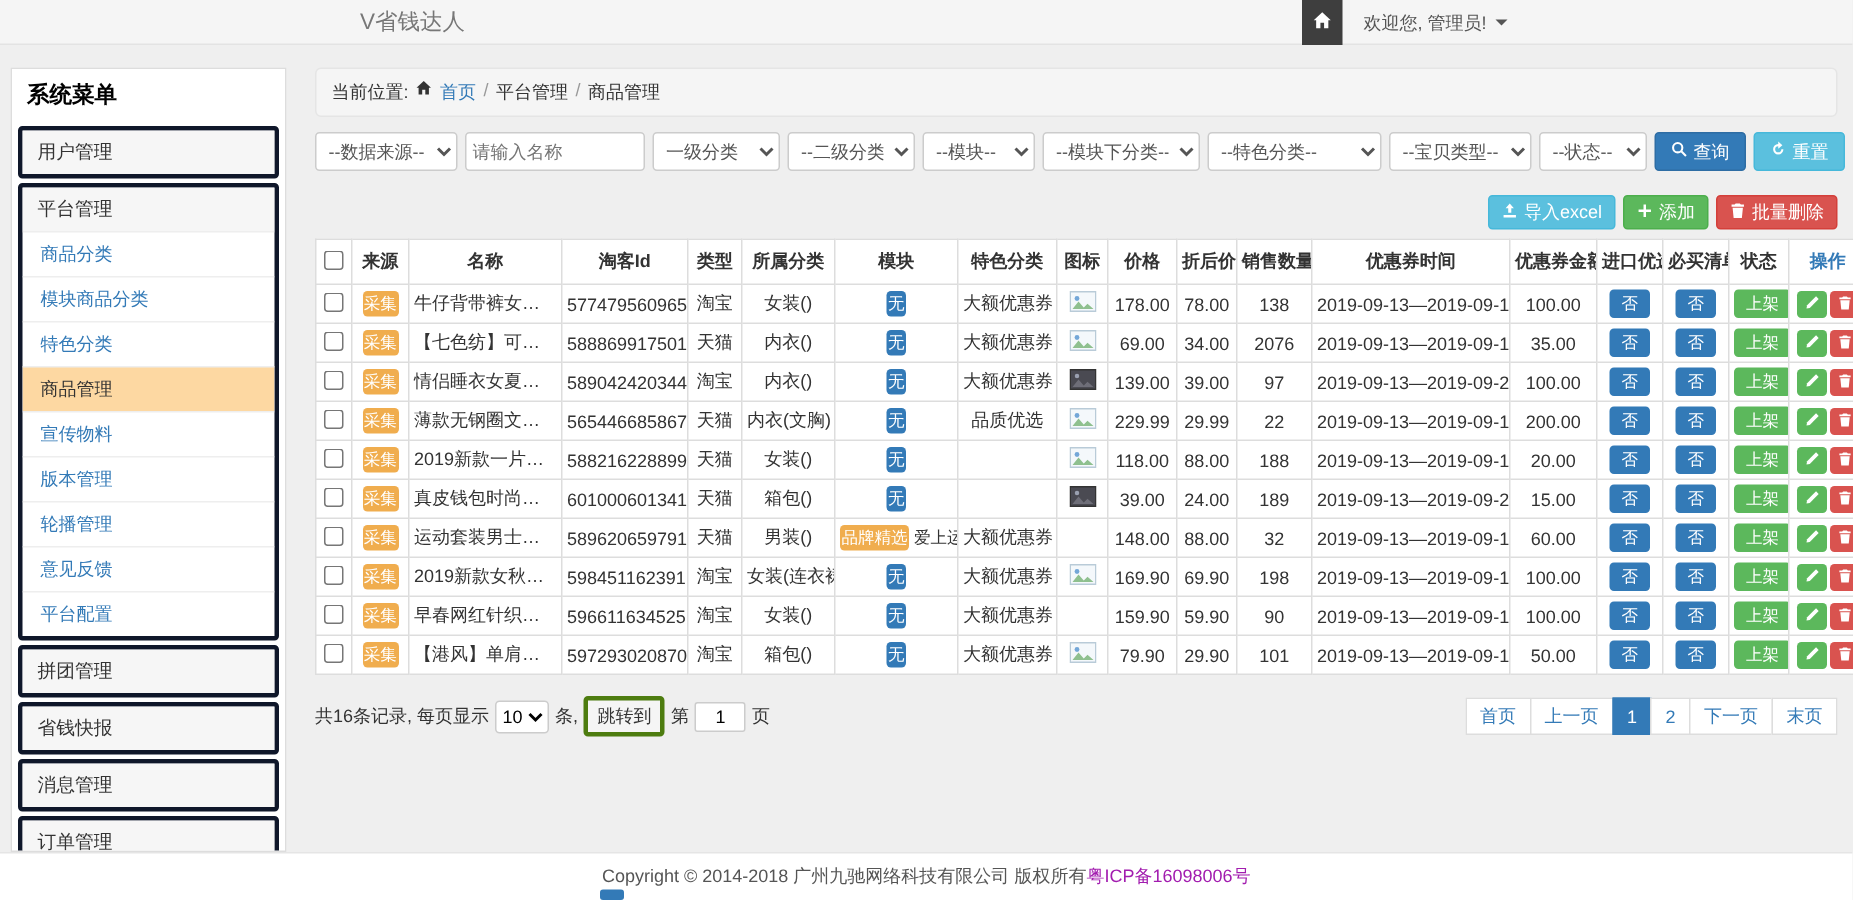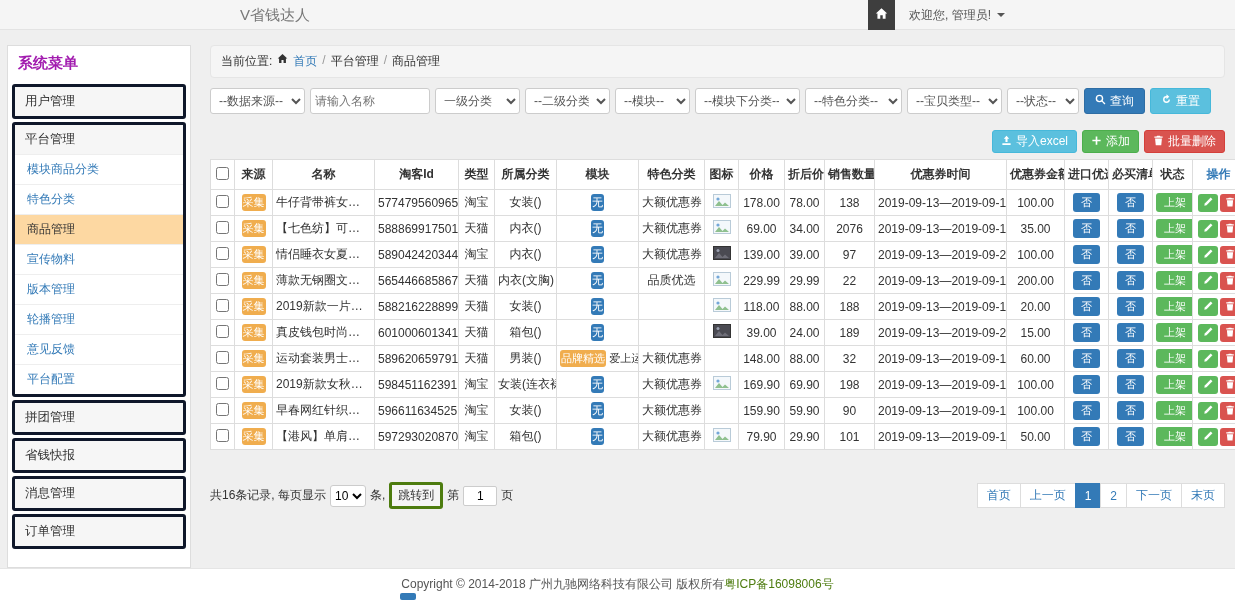--- a/index.html
+++ b/index.html
@@ -7,21 +7,21 @@
     font-family:"Liberation Sans","DejaVu Sans",sans-serif;font-size:12px;color:#333}
   
   .topbar{position:absolute;top:0;left:0;right:0;height:30px;background:#f5f5f5;border-bottom:1px solid #e3e3e3}
   .brand{position:absolute;left:240px;top:0;line-height:30px;font-size:15px;color:#777}
   .topbar-right{position:absolute;left:868px;top:0;height:30px;display:flex;align-items:stretch}
   .home-btn{width:27px;background:#3e3e3e;display:flex;align-items:center;justify-content:center;cursor:pointer}
   .welcome{display:flex;align-items:center;gap:6px;padding:0 14px;color:#555;cursor:pointer}
   .caret{width:0;height:0;border-left:4px solid transparent;border-right:4px solid transparent;border-top:4px solid #555}
   
   .sidebar{position:absolute;left:7px;top:45px;width:184px;bottom:32px;background:#fff;border:1px solid #ddd;overflow:hidden}
-  .sidebar-title{color:#a21caf;font-size:15px;font-weight:bold;padding:8px 10px 9px}
+  .sidebar-title{color:#000000;font-size:15px;font-weight:bold;padding:8px 10px 9px}
   .s-panel{margin:2px 4px 3px;border:3px solid #0f172a;border-radius:3px;overflow:hidden;background:#fff}
   .s-head{background:#f6f6f6;padding:6px 10px;font-size:12.5px;color:#333;cursor:pointer;min-height:26px}
   .s-item{padding:6px 12px;border-top:1px solid #eee;color:#337ab7;font-size:12px;cursor:pointer}
   .s-item.active{background:#fdd8a2;color:#333}
   
   .main{position:absolute;left:210px;top:45px;width:1015px}
   .breadcrumb{background:#f5f5f5;border:1px solid #e5e5e5;border-radius:4px;padding:7px 10px;display:flex;align-items:flex-start;gap:5px;color:#333}
   .bc-link{color:#337ab7;text-decoration:none;cursor:pointer}
   .bc-sep{color:#999}
   .filters{margin-top:10px;display:flex;align-items:center;gap:5px}
@@ -44,31 +44,31 @@
   .badge-orange{background:#f0ad4e}
   .badge-blue{background:#337ab7}
   .plain-mod{font-size:11px;color:#333}
   .mini-btn{border:none;border-radius:3px;color:#fff;font-size:11px;padding:2px 8px;cursor:pointer}
   .mini-btn.blue{background:#337ab7}
   .mini-btn.green{background:#5cb85c}
   .op-btn{width:20px;height:18px;border:none;border-radius:3px;display:inline-flex;align-items:center;justify-content:center;cursor:pointer;margin:0 1px}
   .op-btn.green{background:#5cb85c}
   .op-btn.red{background:#d9534f}
   
-  .pager-row{margin-top:32px;display:flex;justify-content:space-between;align-items:center}
+  .pager-row{margin-top:14px;display:flex;justify-content:space-between;align-items:center}
   .pager-left{display:flex;align-items:center;gap:4px;color:#333}
   .per-page{height:22px;border:1px solid #ccc;border-radius:3px;font-size:12px;background:#fff}
   .jump-btn{border:3px solid #4d7c0f;background:#f5f5f5;padding:2px 6px;border-radius:3px;font-size:12px;cursor:pointer;color:#333}
   .page-input{width:34px;height:20px;border:1px solid #ccc;border-radius:2px;text-align:center;font-size:12px}
   .pages{display:flex}
   .page-btn{border:1px solid #ddd;background:#fff;color:#337ab7;padding:3px 9px;font-size:12px;cursor:pointer;margin-left:-1px}
   .page-btn.active{background:#337ab7;color:#fff;border-color:#337ab7}
   
   .footer{position:absolute;left:0;right:0;bottom:0;height:32px;background:#fff;border-top:1px solid #e5e5e5;text-align:center;line-height:31px;font-size:12px;color:#555}
-  .footer a{color:#4d7c0f;text-decoration:none;cursor:pointer}
+  .footer a{color:#a21caf;text-decoration:none;cursor:pointer}
   .blue-marker{position:absolute;left:400px;top:593px;width:16px;height:7px;background:#337ab7;border-radius:2px}
 </style>
 </head>
 <body>
 
 <div class="topbar">
   <div class="brand">V省钱达人</div>
   <div class="topbar-right">
     <div class="home-btn">
       <span>
@@ -86,20 +86,21 @@
 
 <div class="sidebar">
   <div class="sidebar-title">系统菜单</div>
   <div id="sidebar-menu">
       <div class="s-panel">
         <div class="s-head">用户管理</div>
       </div>
       <div class="s-panel">
         <div class="s-head">平台管理</div>
         <div>
+          <div class="s-item">商品分类</div>
           <div class="s-item">模块商品分类</div>
           <div class="s-item">特色分类</div>
           <div class="s-item active">商品管理</div>
           <div class="s-item">宣传物料</div>
           <div class="s-item">版本管理</div>
           <div class="s-item">轮播管理</div>
           <div class="s-item">意见反馈</div>
           <div class="s-item">平台配置</div>
         </div>
       </div>
@@ -135,21 +136,21 @@
   </div>
 
   <div class="filters">
     <div id="filter-controls" style="display:flex;gap:5px;align-items:center">
         <select class="f-ctl" style="width: 95px;"><option>--数据来源--</option></select>
         <input placeholder="请输入名称" class="f-ctl" style="width: 120px;">
         <select class="f-ctl" style="width: 85px;"><option>一级分类</option></select>
         <select class="f-ctl" style="width: 85px;"><option>--二级分类--</option></select>
         <select class="f-ctl" style="width: 75px;"><option>--模块--</option></select>
         <select class="f-ctl" style="width: 105px;"><option>--模块下分类--</option></select>
-        <select class="f-ctl" style="width: 97px;"><option>--特色分类--</option></select>
+        <select class="f-ctl" style="width: 116px;"><option>--特色分类--</option></select>
         <select class="f-ctl" style="width: 95px;"><option>--宝贝类型--</option></select>
         <select class="f-ctl" style="width: 72px;"><option>--状态--</option></select>
       </div>
     <button class="btn btn-primary">
       <span><svg width="11" height="11" viewBox="0 0 16 16">
             <circle cx="6.5" cy="6.5" r="4.5" fill="none" stroke="#fff" stroke-width="2"></circle>
             <path d="M10 10l4.5 4.5" stroke="#fff" stroke-width="2"></path>
           </svg></span>
       <span>查询</span>
     </button>

